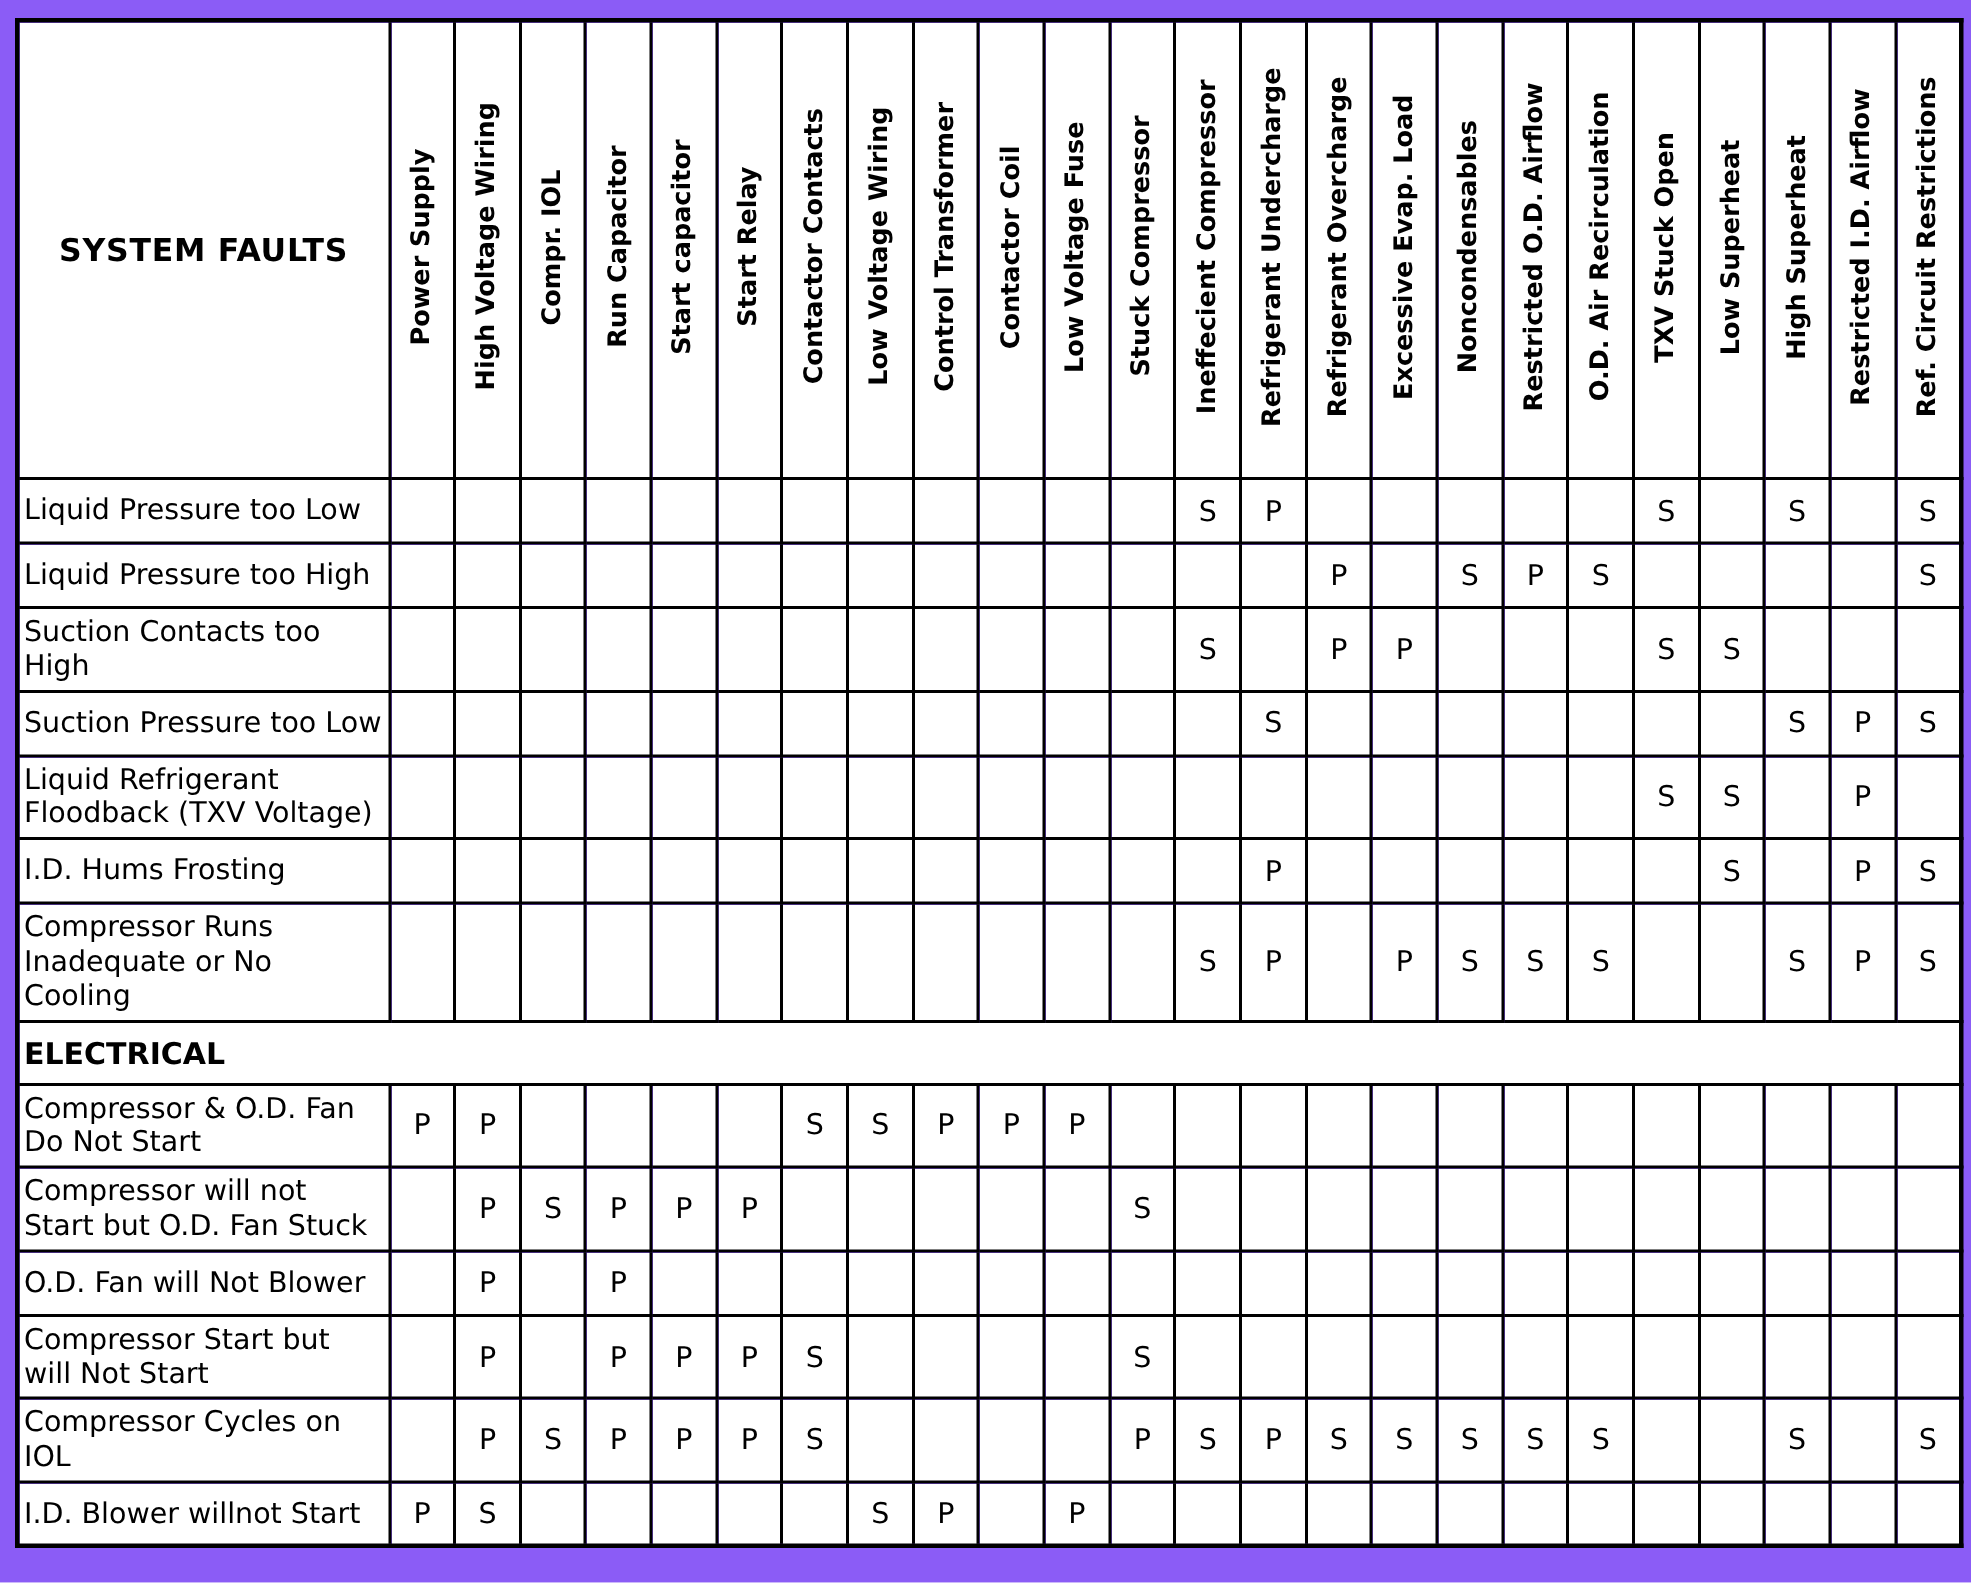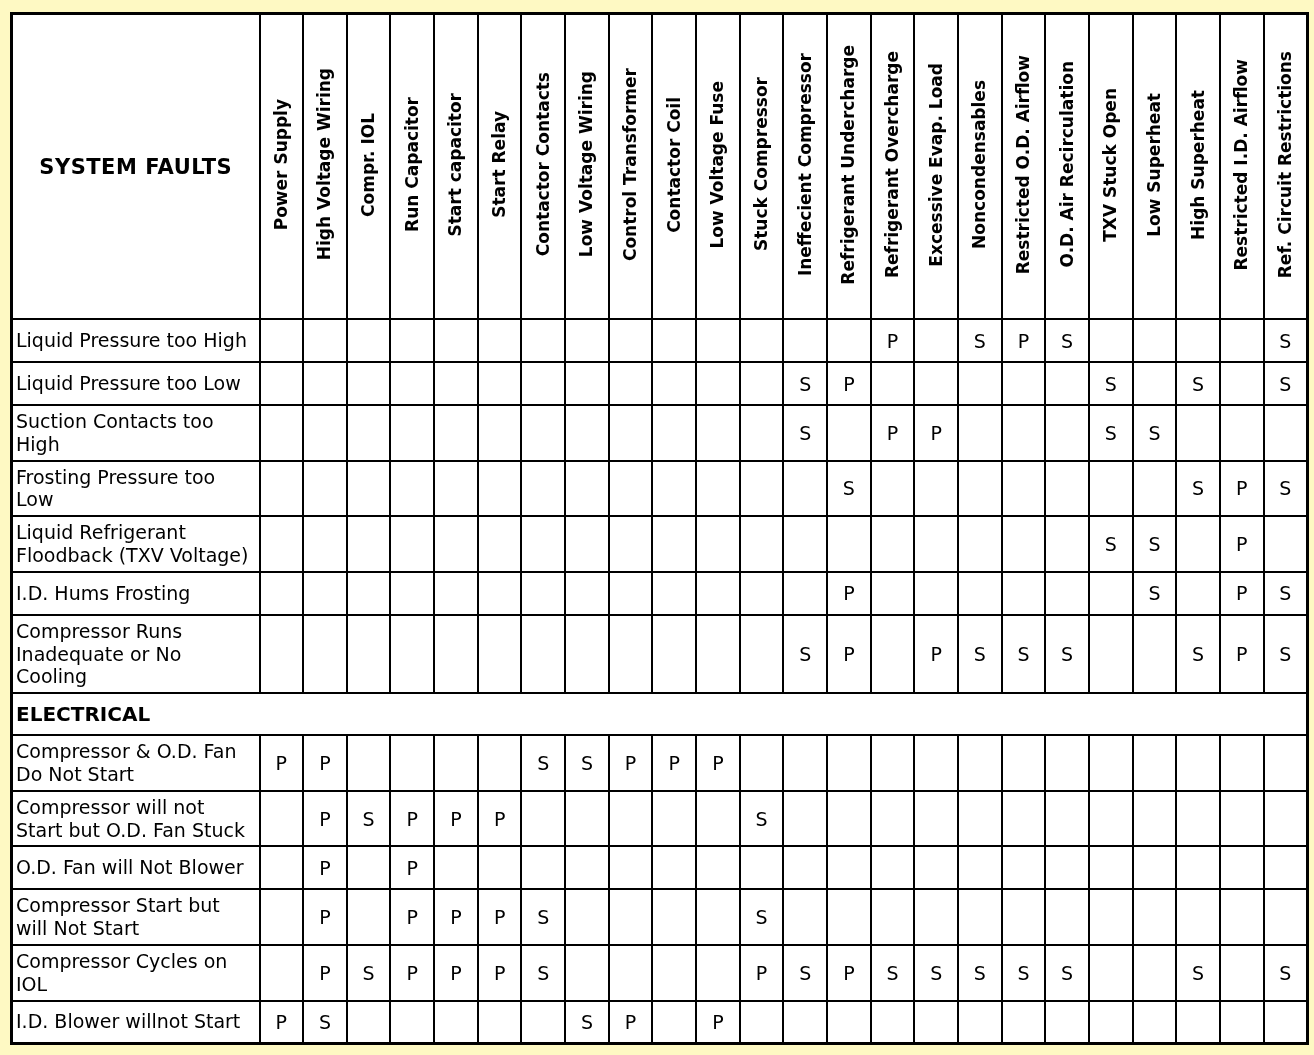--- a/index.html
+++ b/index.html
@@ -9,21 +9,21 @@
     background: #ffffff;
     width: 1314px;
     height: 1055px;
     font-family: "DejaVu Sans", "Liberation Sans", sans-serif;
     color: #000000;
   }
   .stage {
     position: relative;
     width: 1314px;
     height: 1055px;
-    background: #fef9c3;
+    background: #8b5cf6;
     overflow: hidden;
   }
   table.matrix {
     position: absolute;
     left: 10px;
     top: 12px;
     width: 1296px;
     border-collapse: collapse;
     table-layout: fixed;
     border: 3px solid #000000;
@@ -143,20 +143,47 @@
           <th class="colhead"><span class="vert">TXV Stuck Open</span></th>
           <th class="colhead"><span class="vert">Low Superheat</span></th>
           <th class="colhead"><span class="vert">High Superheat</span></th>
           <th class="colhead"><span class="vert">Restricted I.D. Airflow</span></th>
           <th class="colhead"><span class="vert">Ref. Circuit Restrictions</span></th>
         </tr>
     </thead>
     <tbody>
 
         <tr class="data-row">
+          <td class="label-cell">Liquid Pressure too Low</td>
+          <td class="mark-cell"></td>
+          <td class="mark-cell"></td>
+          <td class="mark-cell"></td>
+          <td class="mark-cell"></td>
+          <td class="mark-cell"></td>
+          <td class="mark-cell"></td>
+          <td class="mark-cell"></td>
+          <td class="mark-cell"></td>
+          <td class="mark-cell"></td>
+          <td class="mark-cell"></td>
+          <td class="mark-cell"></td>
+          <td class="mark-cell"></td>
+          <td class="mark-cell">S</td>
+          <td class="mark-cell">P</td>
+          <td class="mark-cell"></td>
+          <td class="mark-cell"></td>
+          <td class="mark-cell"></td>
+          <td class="mark-cell"></td>
+          <td class="mark-cell"></td>
+          <td class="mark-cell">S</td>
+          <td class="mark-cell"></td>
+          <td class="mark-cell">S</td>
+          <td class="mark-cell"></td>
+          <td class="mark-cell">S</td>
+        </tr>
+        <tr class="data-row">
           <td class="label-cell">Liquid Pressure too High</td>
           <td class="mark-cell"></td>
           <td class="mark-cell"></td>
           <td class="mark-cell"></td>
           <td class="mark-cell"></td>
           <td class="mark-cell"></td>
           <td class="mark-cell"></td>
           <td class="mark-cell"></td>
           <td class="mark-cell"></td>
           <td class="mark-cell"></td>
@@ -170,47 +197,20 @@
           <td class="mark-cell">S</td>
           <td class="mark-cell">P</td>
           <td class="mark-cell">S</td>
           <td class="mark-cell"></td>
           <td class="mark-cell"></td>
           <td class="mark-cell"></td>
           <td class="mark-cell"></td>
           <td class="mark-cell">S</td>
         </tr>
         <tr class="data-row">
-          <td class="label-cell">Liquid Pressure too Low</td>
-          <td class="mark-cell"></td>
-          <td class="mark-cell"></td>
-          <td class="mark-cell"></td>
-          <td class="mark-cell"></td>
-          <td class="mark-cell"></td>
-          <td class="mark-cell"></td>
-          <td class="mark-cell"></td>
-          <td class="mark-cell"></td>
-          <td class="mark-cell"></td>
-          <td class="mark-cell"></td>
-          <td class="mark-cell"></td>
-          <td class="mark-cell"></td>
-          <td class="mark-cell">S</td>
-          <td class="mark-cell">P</td>
-          <td class="mark-cell"></td>
-          <td class="mark-cell"></td>
-          <td class="mark-cell"></td>
-          <td class="mark-cell"></td>
-          <td class="mark-cell"></td>
-          <td class="mark-cell">S</td>
-          <td class="mark-cell"></td>
-          <td class="mark-cell">S</td>
-          <td class="mark-cell"></td>
-          <td class="mark-cell">S</td>
-        </tr>
-        <tr class="data-row">
           <td class="label-cell">Suction Contacts too High</td>
           <td class="mark-cell"></td>
           <td class="mark-cell"></td>
           <td class="mark-cell"></td>
           <td class="mark-cell"></td>
           <td class="mark-cell"></td>
           <td class="mark-cell"></td>
           <td class="mark-cell"></td>
           <td class="mark-cell"></td>
           <td class="mark-cell"></td>
@@ -224,21 +224,21 @@
           <td class="mark-cell"></td>
           <td class="mark-cell"></td>
           <td class="mark-cell"></td>
           <td class="mark-cell">S</td>
           <td class="mark-cell">S</td>
           <td class="mark-cell"></td>
           <td class="mark-cell"></td>
           <td class="mark-cell"></td>
         </tr>
         <tr class="data-row">
-          <td class="label-cell">Frosting Pressure too Low</td>
+          <td class="label-cell">Suction Pressure too Low</td>
           <td class="mark-cell"></td>
           <td class="mark-cell"></td>
           <td class="mark-cell"></td>
           <td class="mark-cell"></td>
           <td class="mark-cell"></td>
           <td class="mark-cell"></td>
           <td class="mark-cell"></td>
           <td class="mark-cell"></td>
           <td class="mark-cell"></td>
           <td class="mark-cell"></td>

